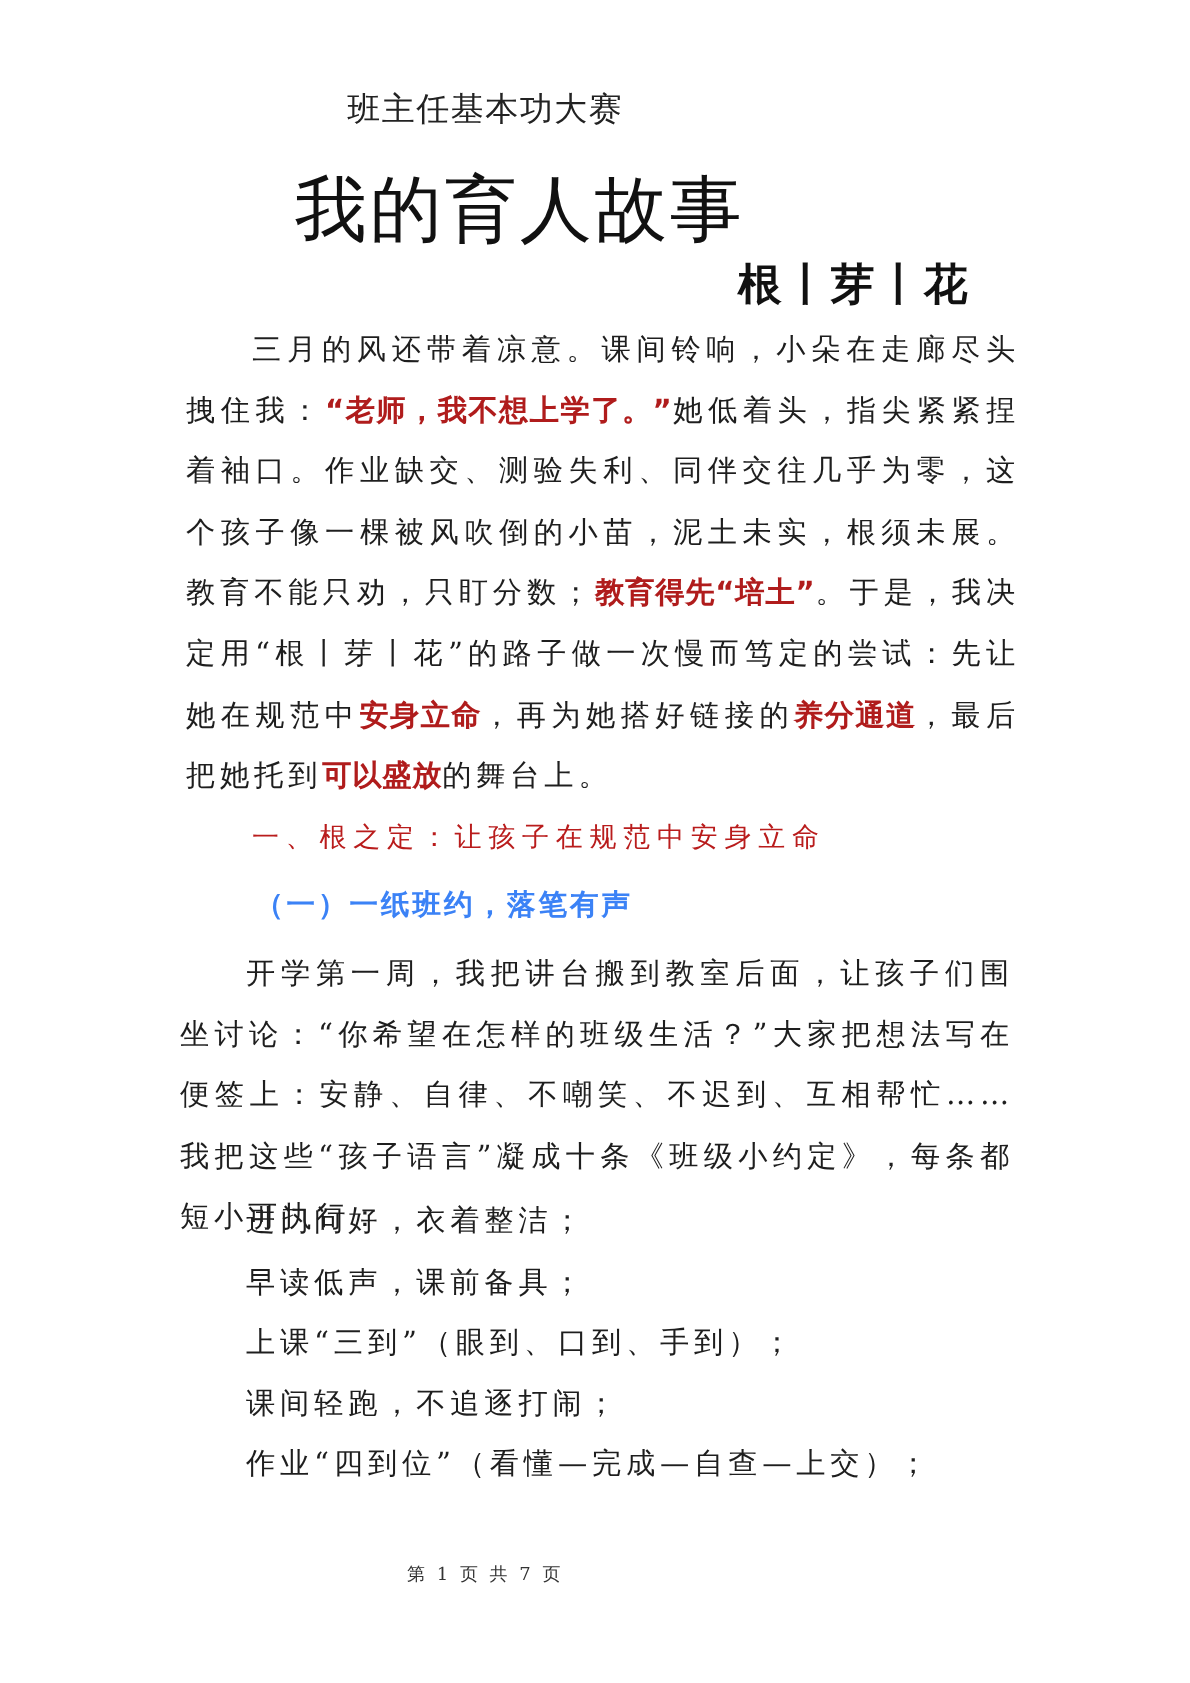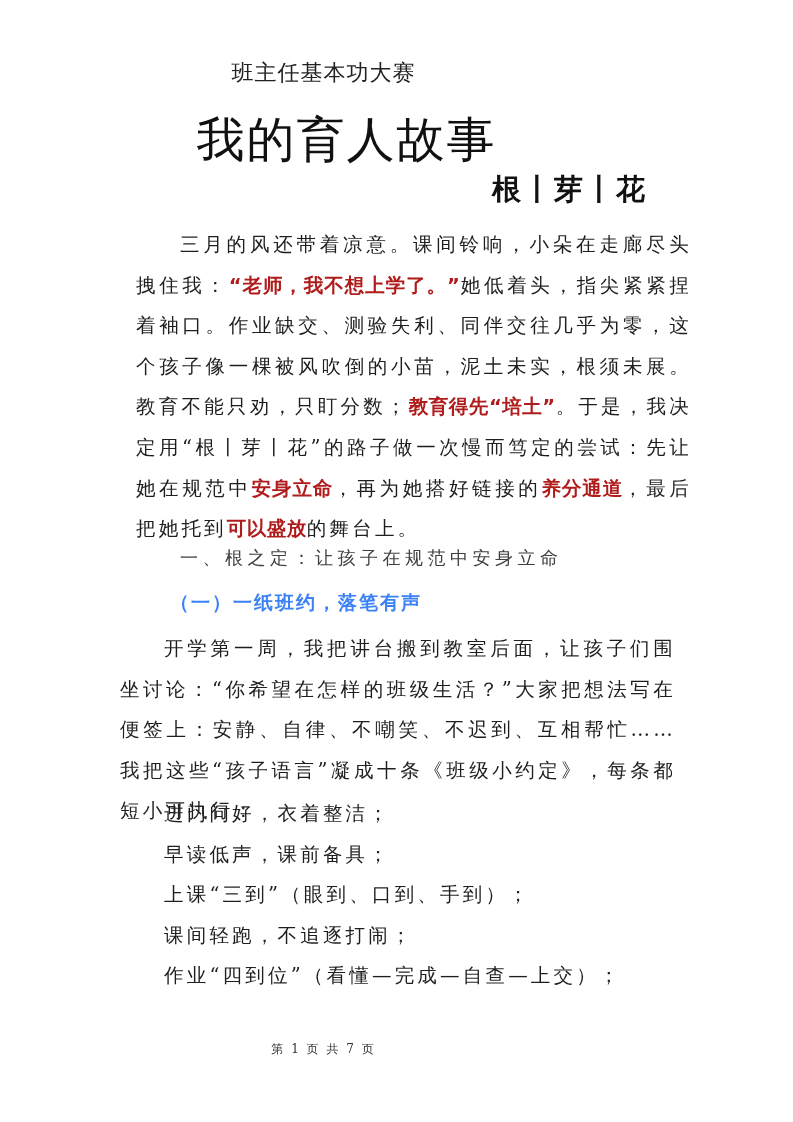--- a/index.html
+++ b/index.html
@@ -64,24 +64,24 @@
     .para1 { top: 209px; text-indent: 44px; }
     .hl {
       color: #b01c1c;
       font-weight: bold;
       font-family: "DejaVu Sans", "Liberation Sans", sans-serif;
       letter-spacing: 0.5px;
     }
     .h1 {
       position: absolute;
       top: 546px;
-      left: 180px;
+      left: 168px;
       font-size: 18px;
       letter-spacing: 4.5px;
-      color: #404040;
+      color: #b91c1c;
     }
     .h2 {
       position: absolute;
       top: 590px;
       left: 170px;
       font-size: 19px;
       font-weight: bold;
       letter-spacing: 2px;
       color: #3b82f6;
     }
@@ -109,21 +109,21 @@
     }
   </style>
 </head>
 <body>
 
 <div class="page">
   <div class="subtitle">班主任基本功大赛</div>
   <div class="title">我的育人故事</div>
   <div class="tagline">根丨芽丨花</div>
 
-  <p class="body-text para1" style="margin:16px;">
+  <p class="body-text para1" style="margin:4px;">
     <span>三月的风还带着凉意。课间铃响，小朵在走廊尽头拽住我：</span><span class="hl">“老师，我不想上学了。”</span><span>她低着头，指尖紧紧捏着袖口。作业缺交、测验失利、同伴交往几乎为零，这个孩子像一棵被风吹倒的小苗，泥土未实，根须未展。教育不能只劝，只盯分数；</span><span class="hl">教育得先“培土”</span><span>。于是，我决定用“根丨芽丨花”的路子做一次慢而笃定的尝试：先让她在规范中</span><span class="hl">安身立命</span><span>，再为她搭好链接的</span><span class="hl">养分通道</span><span>，最后把她托到</span><span class="hl">可以盛放</span><span>的舞台上。</span>
   </p>
 
   <div class="h1">一、根之定：让孩子在规范中安身立命</div>
   <div class="h2">（一）一纸班约，落笔有声</div>
 
   <p class="body-text para2" style="margin:0;">开学第一周，我把讲台搬到教室后面，让孩子们围坐讨论：“你希望在怎样的班级生活？”大家把想法写在便签上：安静、自律、不嘲笑、不迟到、互相帮忙……我把这些“孩子语言”凝成十条《班级小约定》，每条都短小可执行：</p>
 
   <ul class="rules">
     <li>进门问好，衣着整洁；</li>

